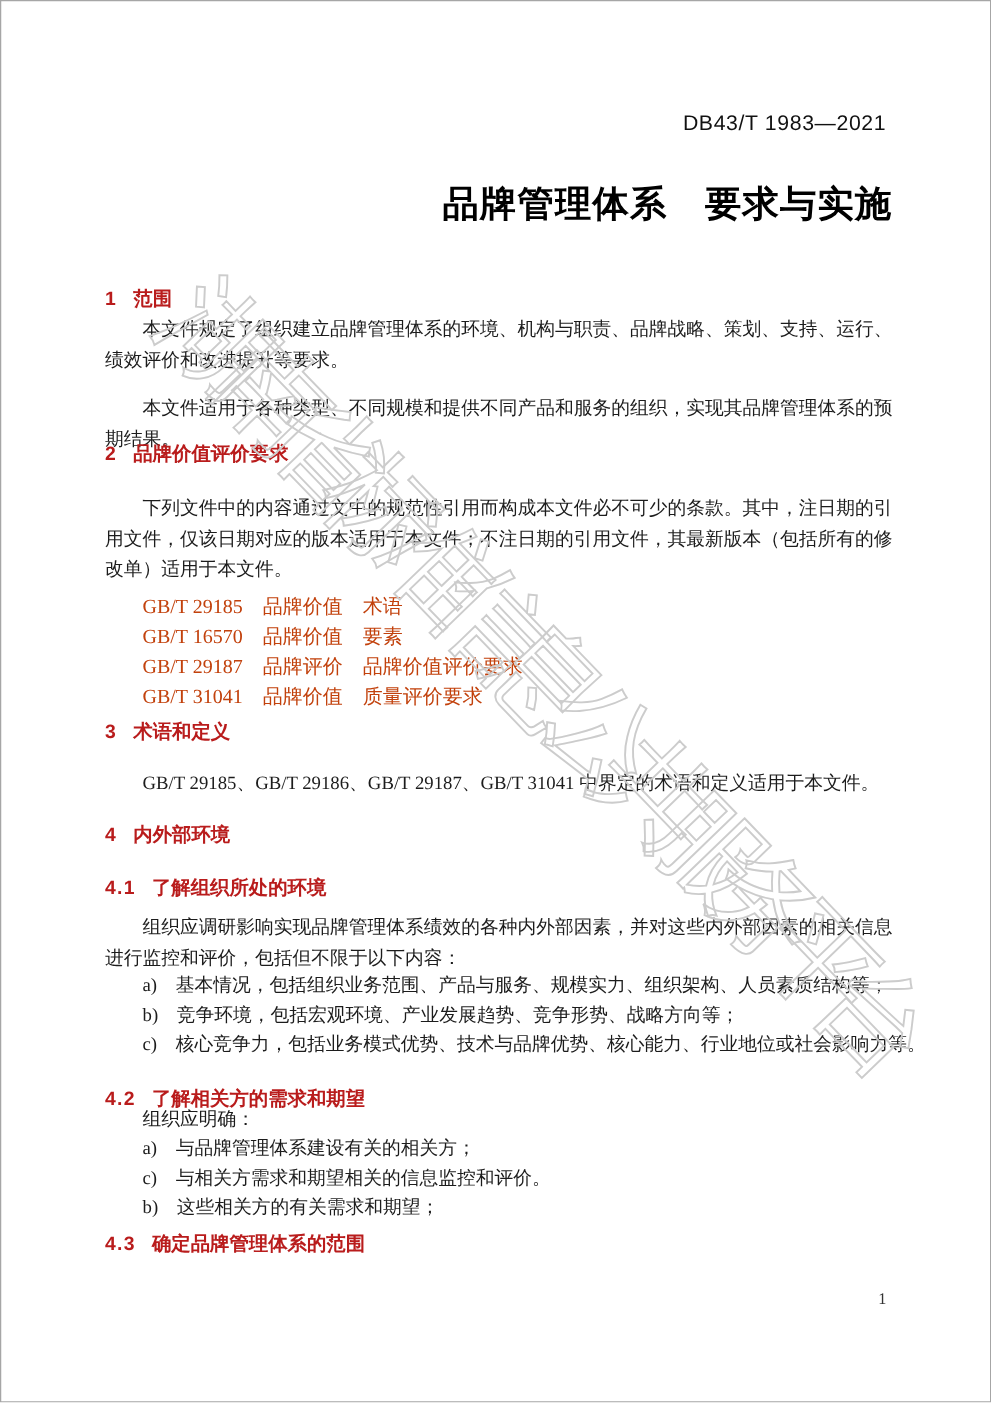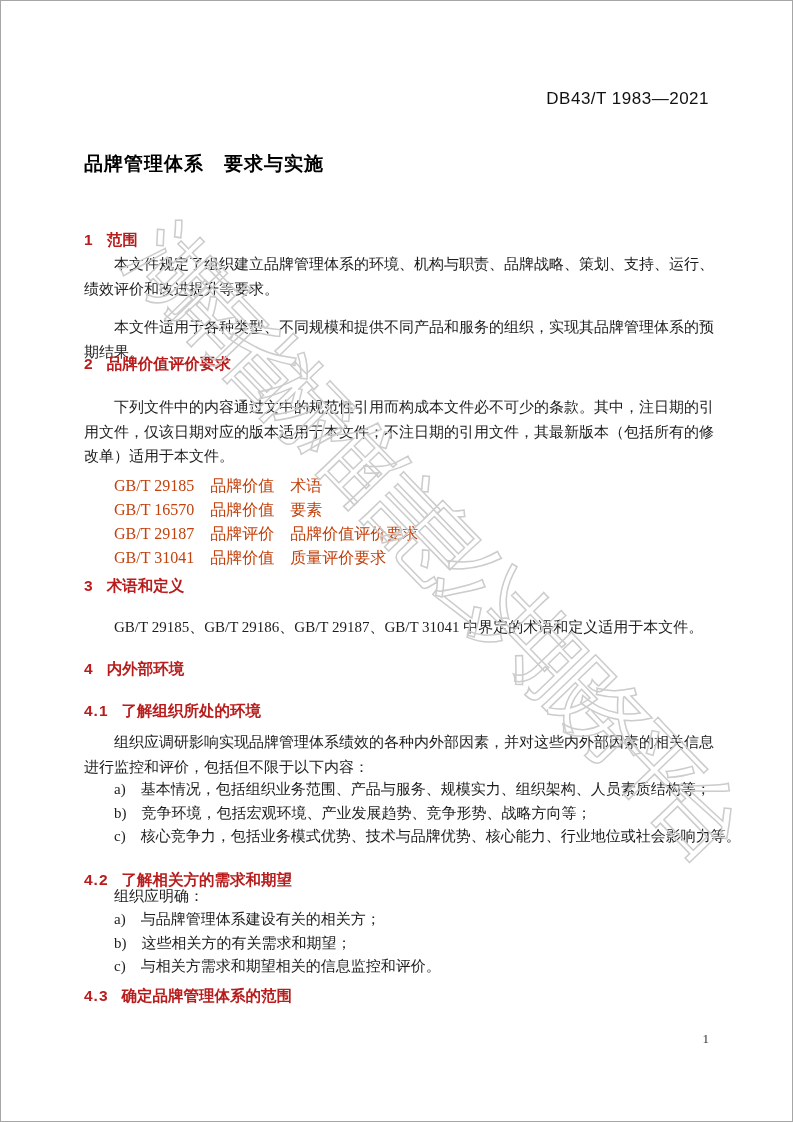--- a/index.html
+++ b/index.html
@@ -13,23 +13,23 @@
     font-family:"Liberation Serif","DejaVu Serif",serif;
     color:#1c1c1c;
   }
   .abs{position:absolute;left:83px;width:630px;z-index:3;}
   .doc-code{
     position:absolute;top:88px;right:83px;left:auto;width:auto;
     font-family:"Liberation Sans","DejaVu Sans",sans-serif;
     font-size:17px;letter-spacing:0.5px;color:#111;z-index:3;
   }
   .doc-title{
-    top:150px;text-align:left;
+    top:150px;text-align:right;
     font-family:"Liberation Sans","DejaVu Sans",sans-serif;
-    font-weight:700;font-size:19px;letter-spacing:1px;color:#000;
+    font-weight:700;font-size:29px;letter-spacing:1px;color:#000;
     line-height:26px;
   }
   .heading{
     font-family:"Liberation Sans","DejaVu Sans",sans-serif;
     font-weight:700;font-size:15.5px;color:#b91c1c;line-height:20px;
     white-space:nowrap;
   }
   .heading .hnum{margin-right:13px;letter-spacing:1px;}
   .para{
     font-size:15px;line-height:24.5px;text-align:justify;
@@ -109,22 +109,22 @@
     <div class="ln">b)　竞争环境，包括宏观环境、产业发展趋势、竞争形势、战略方向等；</div>
     <div class="ln">c)　核心竞争力，包括业务模式优势、技术与品牌优势、核心能力、行业地位或社会影响力等。</div>
   </div>
 
   <div class="abs heading h-s42">
     <span class="hnum">4.2</span><span>了解相关方的需求和期望</span>
   </div>
   <div class="abs para p-s42">组织应明确：</div>
   <div class="abs item-list items-s42">
     <div class="ln">a)　与品牌管理体系建设有关的相关方；</div>
+    <div class="ln">c)　与相关方需求和期望相关的信息监控和评价。</div>
     <div class="ln">b)　这些相关方的有关需求和期望；</div>
-    <div class="ln">c)　与相关方需求和期望相关的信息监控和评价。</div>
   </div>
 
   <div class="abs heading h-s43">
     <span class="hnum">4.3</span><span>确定品牌管理体系的范围</span>
   </div>
 
   <div class="page-num">1</div>
 
 </div>
 

